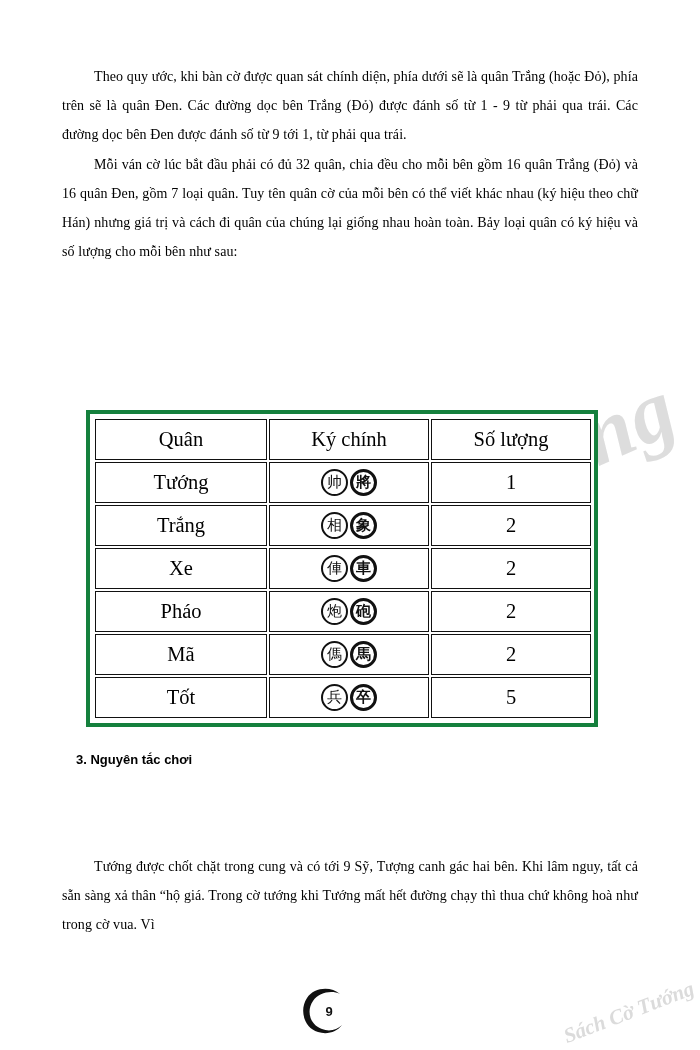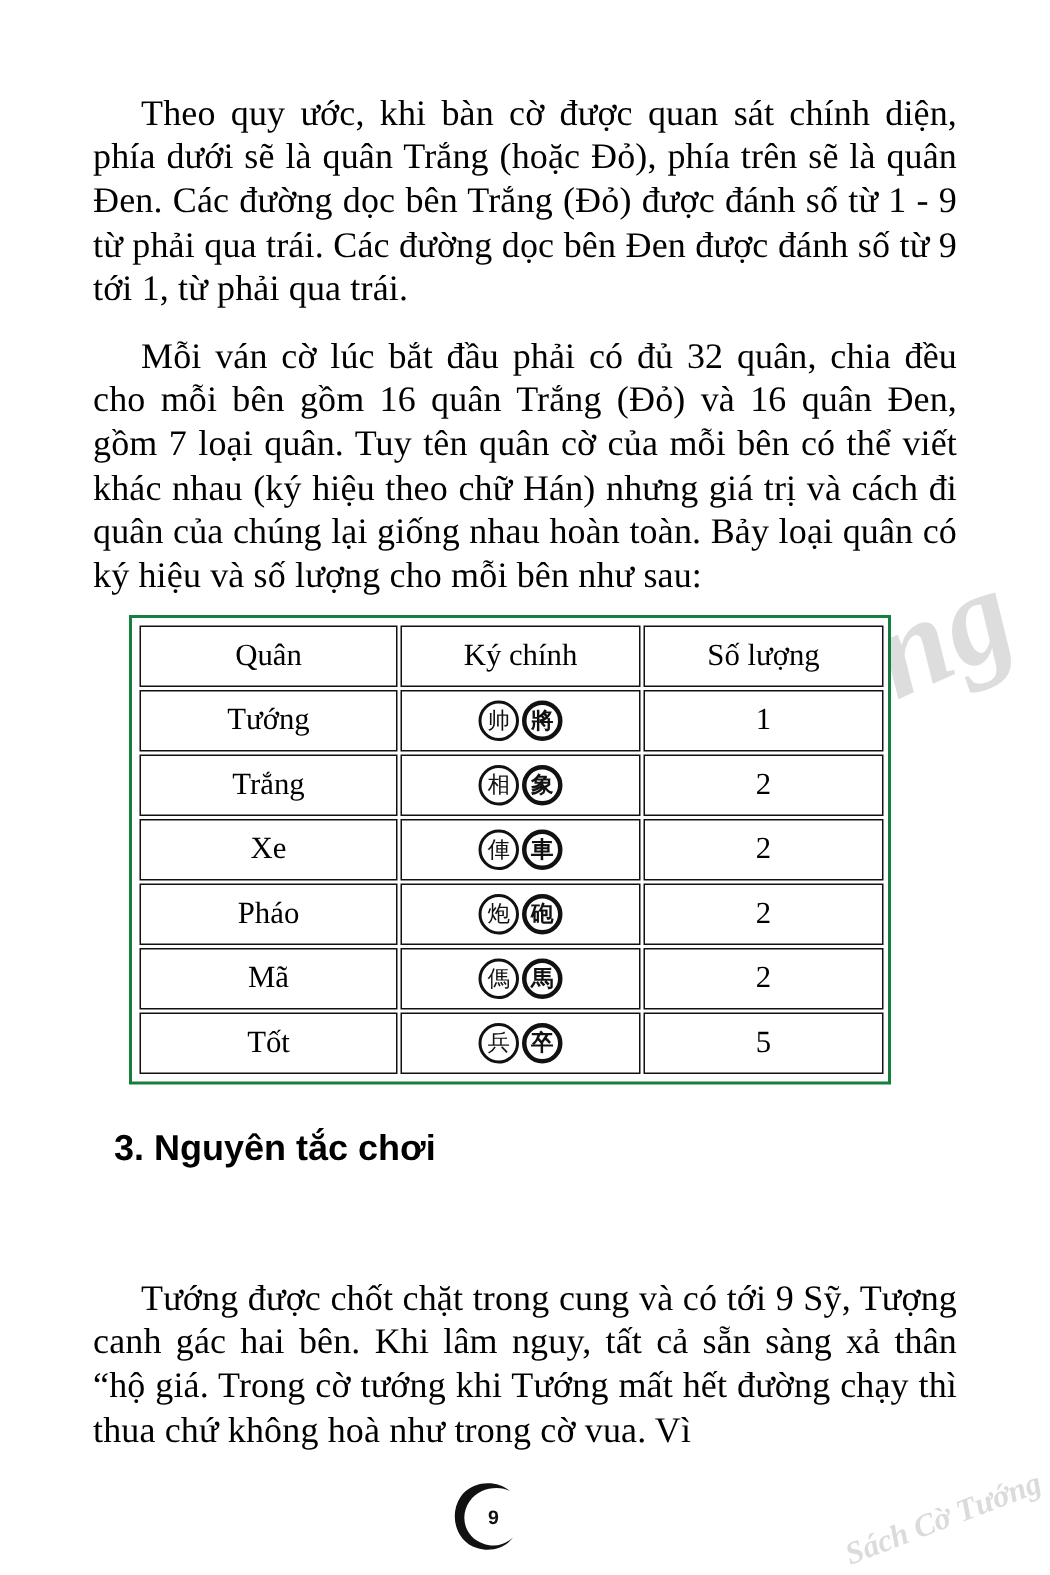--- a/index.html
+++ b/index.html
@@ -48,37 +48,37 @@
   
   .content {
     position: absolute;
     left: 62px;
     top: 62px;
     width: 576px;
     z-index: 2;
   }
   p.para {
     margin: 0;
-    font-size: 24px;
+    font-size: 14px;
     line-height: 29.2px;
     text-align: justify;
     text-justify: inter-word;
     text-indent: 32px;
     letter-spacing: 0.1px;
   }
-  .para + .para { margin-top: 16px; }
+  .para + .para { margin-top: 0px; }
 
   
   .tbl-wrap {
     position: absolute;
     left: 86px;
     top: 410px;
     width: 498px;
     z-index: 2;
-    border: 2px solid #15803d;
+    border: 4px solid #15803d;
     padding: 3px;
     background: #fff;
   }
   table.pieces {
     border-collapse: separate;
     border-spacing: 2px 2px;
     width: 100%;
     table-layout: fixed;
   }
   table.pieces td {
@@ -122,21 +122,21 @@
     font-weight: bold;
   }
 
   
   .sec-head {
     position: absolute;
     left: 76px;
     top: 752px;
     font-family: "Liberation Sans", sans-serif;
     font-weight: bold;
-    font-size: 24px;
+    font-size: 13px;
     z-index: 2;
   }
   .bullets {
     position: absolute;
     left: 76px;
     top: 793px;
     z-index: 2;
     font-size: 20.5px;
     line-height: 29px;
   }

